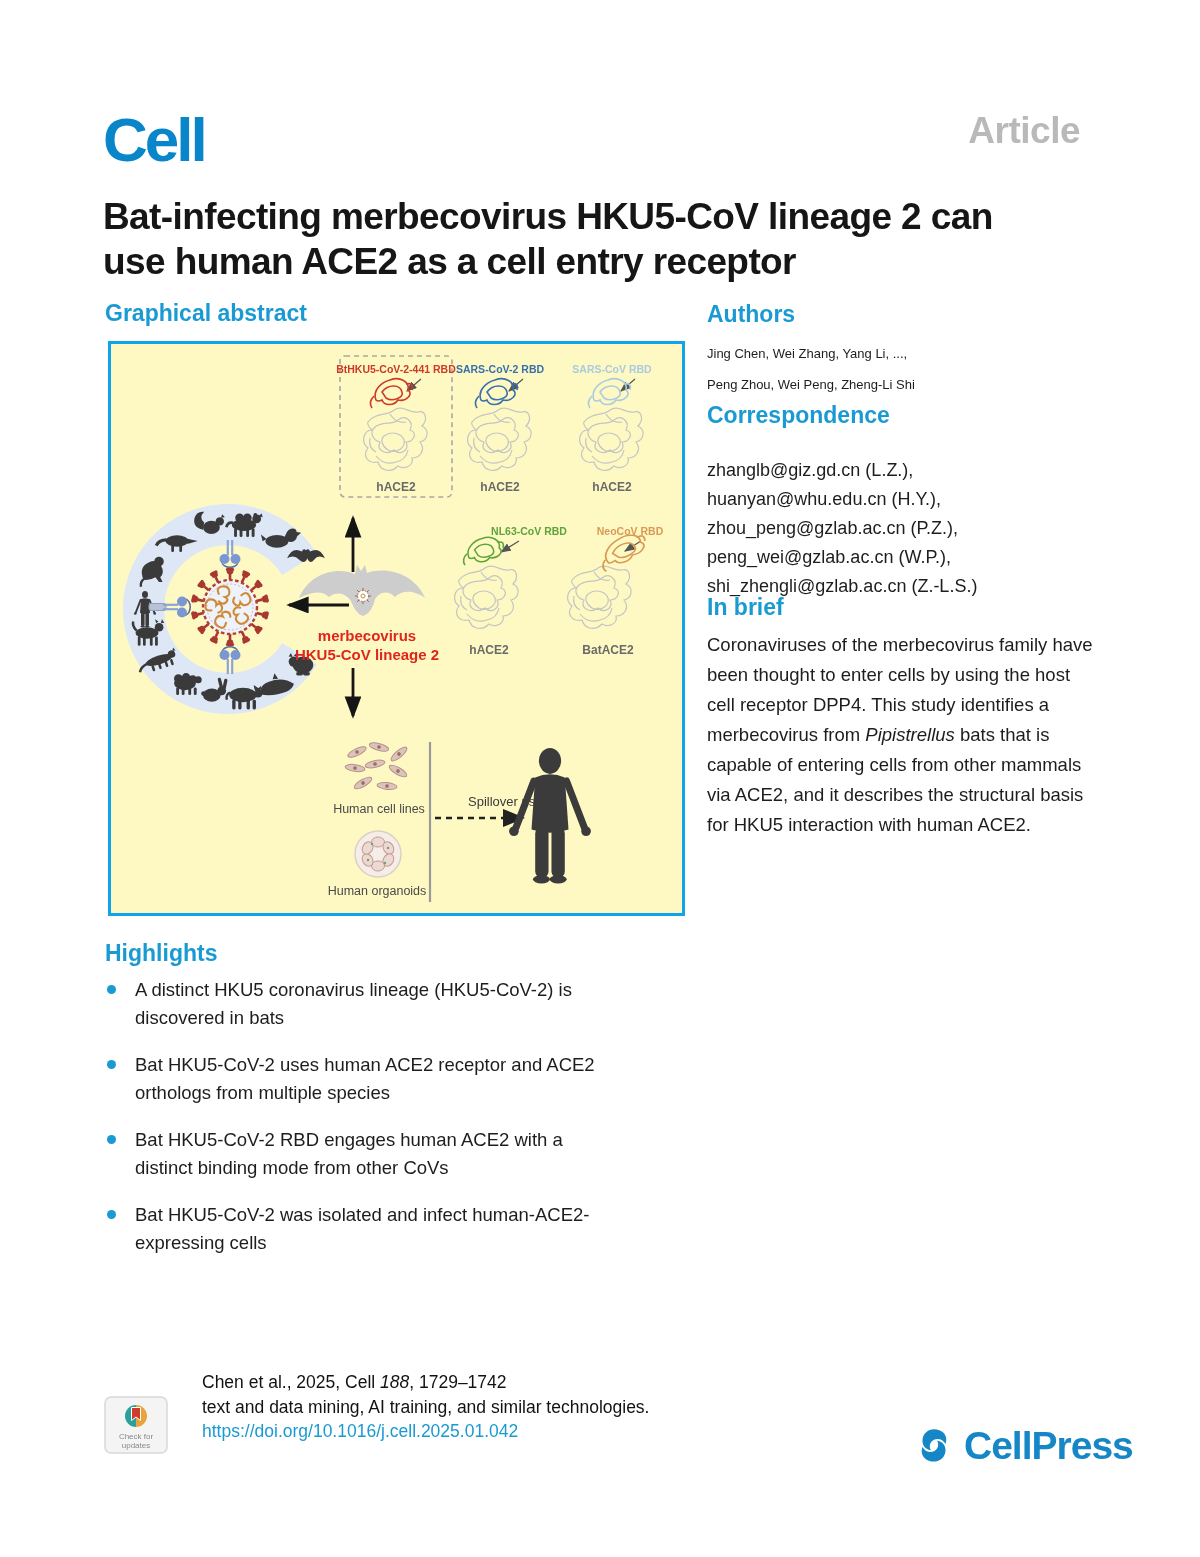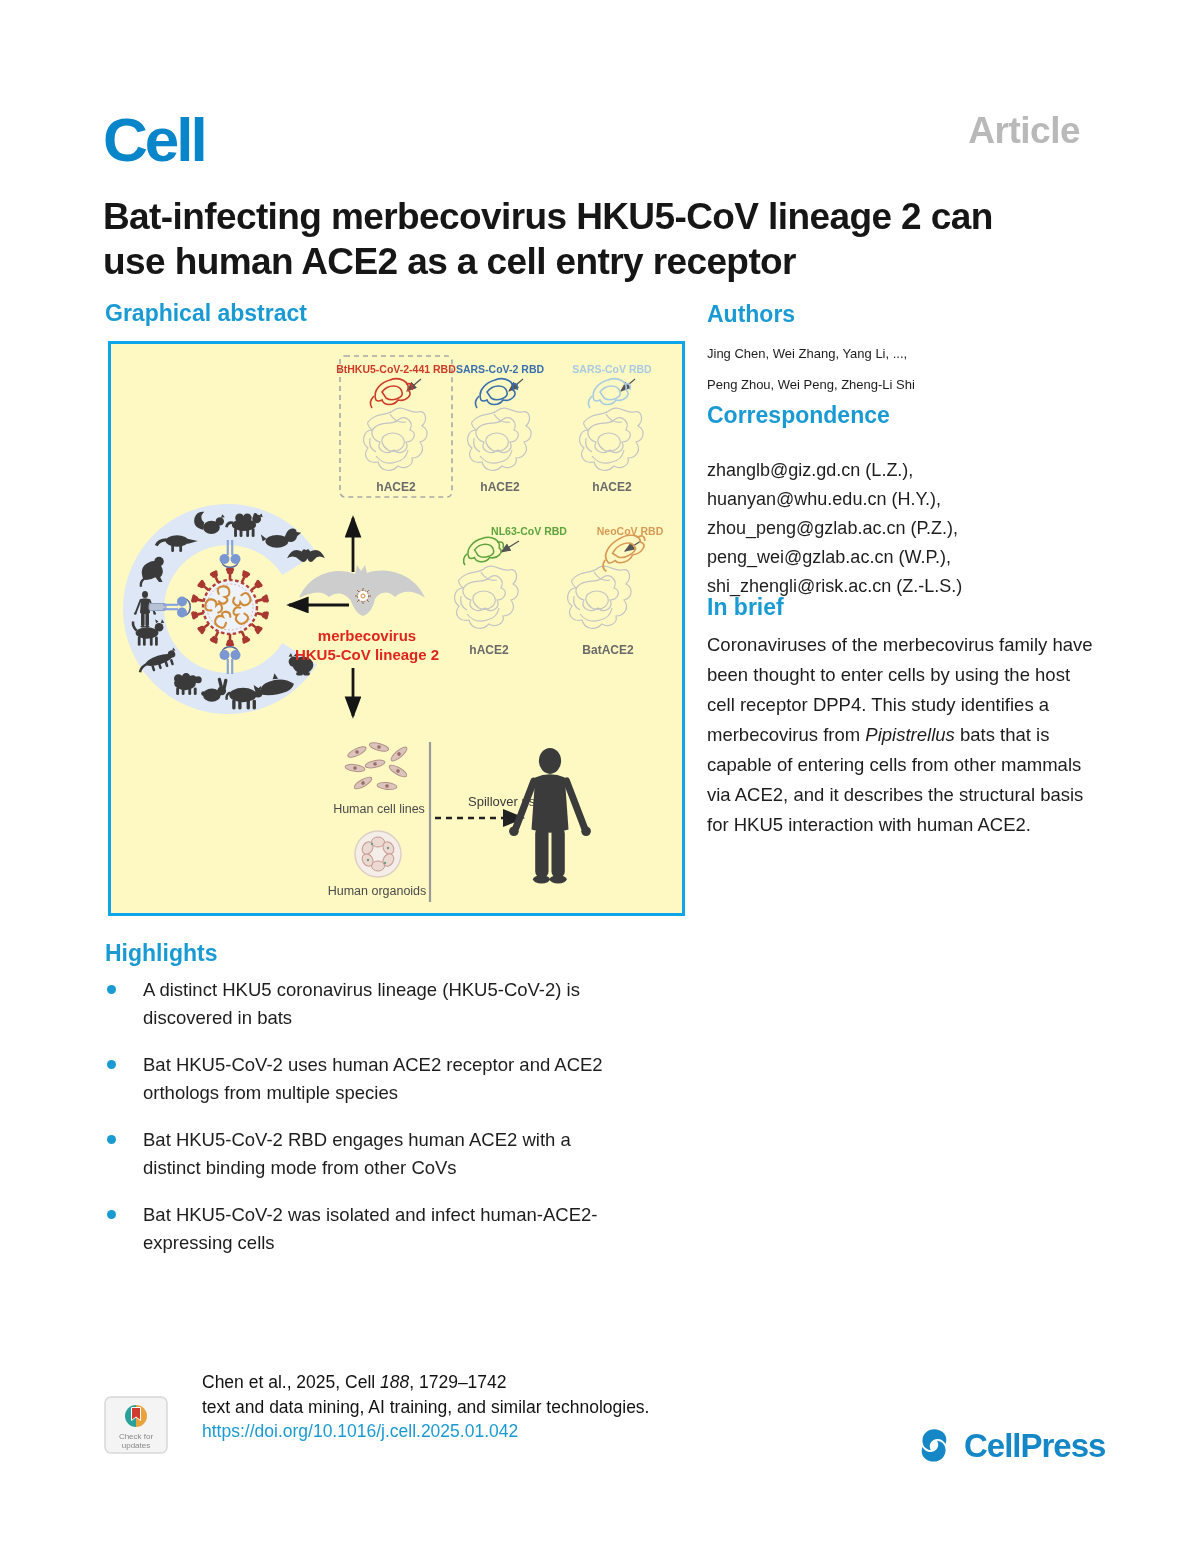--- a/index.html
+++ b/index.html
@@ -17,29 +17,29 @@
 
   .authors-head { left:707px; top:301px; }
   .authors-text { position:absolute; left:707px; top:338px; width:400px; font-size:13px; line-height:31px; color:#1d1d1d; }
   .corr-head { left:707px; top:402px; }
   .corr-text { position:absolute; left:707px; top:456px; width:400px; font-size:18px; line-height:29px; color:#1d1d1d; }
   .inbrief-head { left:707px; top:594px; }
   .inbrief-text { position:absolute; left:707px; top:630px; width:392px; font-size:18.5px; line-height:30px; color:#1d1d1d; }
 
   .hl-head { left:105px; top:940px; }
   .hl-list { position:absolute; left:105px; top:976px; width:520px; }
-  .hl-item { display:flex; margin-bottom:20px;gap:8px; }
+  .hl-item { display:flex; margin-bottom:20px; }
   .hl-bullet { flex:0 0 auto; width:9px; height:9px; border-radius:50%; background:#1a9ad3; margin:9px 19px 0 2px; }
   .hl-text { font-size:18.5px; line-height:27.5px; color:#1d1d1d; }
 
   .badge { position:absolute; left:104px; top:1396px; }
   .citation { position:absolute; left:202px; top:1370px; font-size:17.5px; line-height:24.5px; color:#121212; }
   .citation .doi { color:#1a9ad3; text-decoration:none; }
   .cellpress { position:absolute; left:912px; top:1424px; display:flex; align-items:center; }
-  .cellpress-text { font-size:33px; font-weight:bold; color:#1687c6; letter-spacing:-1px; margin-left:8px; }
+  .cellpress-text { font-size:39px; font-weight:bold; color:#1687c6; letter-spacing:-1px; margin-left:8px; }
 
   .it { font-style:italic; }
   svg text { font-family:"Liberation Sans", sans-serif; }
 </style>
 </head>
 <body>
 
 <div class="page">
 
   <div class="cell-logo">Cell</div>
@@ -387,21 +387,21 @@
     <div>Jing Chen, Wei Zhang, Yang Li, ...,</div>
     <div>Peng Zhou, Wei Peng, Zheng-Li Shi</div>
   </div>
 
   <div class="sec-head corr-head">Correspondence</div>
   <div class="corr-text">
     <div>zhanglb@giz.gd.cn (L.Z.),</div>
     <div>huanyan@whu.edu.cn (H.Y.),</div>
     <div>zhou_peng@gzlab.ac.cn (P.Z.),</div>
     <div>peng_wei@gzlab.ac.cn (W.P.),</div>
-    <div>shi_zhengli@risk.ac.cn (Z.-L.S.)</div>
+    <div>shi_zhengli@gzlab.ac.cn (Z.-L.S.)</div>
   </div>
 
   <div class="sec-head inbrief-head">In brief</div>
   <p class="inbrief-text"><span>Coronaviruses of the merbecovirus family have been thought to enter cells by using the host cell receptor DPP4. This study identifies a merbecovirus from </span><span class="it">Pipistrellus</span><span> bats that is capable of entering cells from other mammals via ACE2, and it describes the structural basis for HKU5 interaction with human ACE2.</span></p>
 
   <div class="sec-head hl-head">Highlights</div>
   <div class="hl-list">
     <div class="hl-item">
       <span class="hl-bullet"></span>
       <span class="hl-text">A distinct HKU5 coronavirus lineage (HKU5-CoV-2) is discovered in bats</span>

